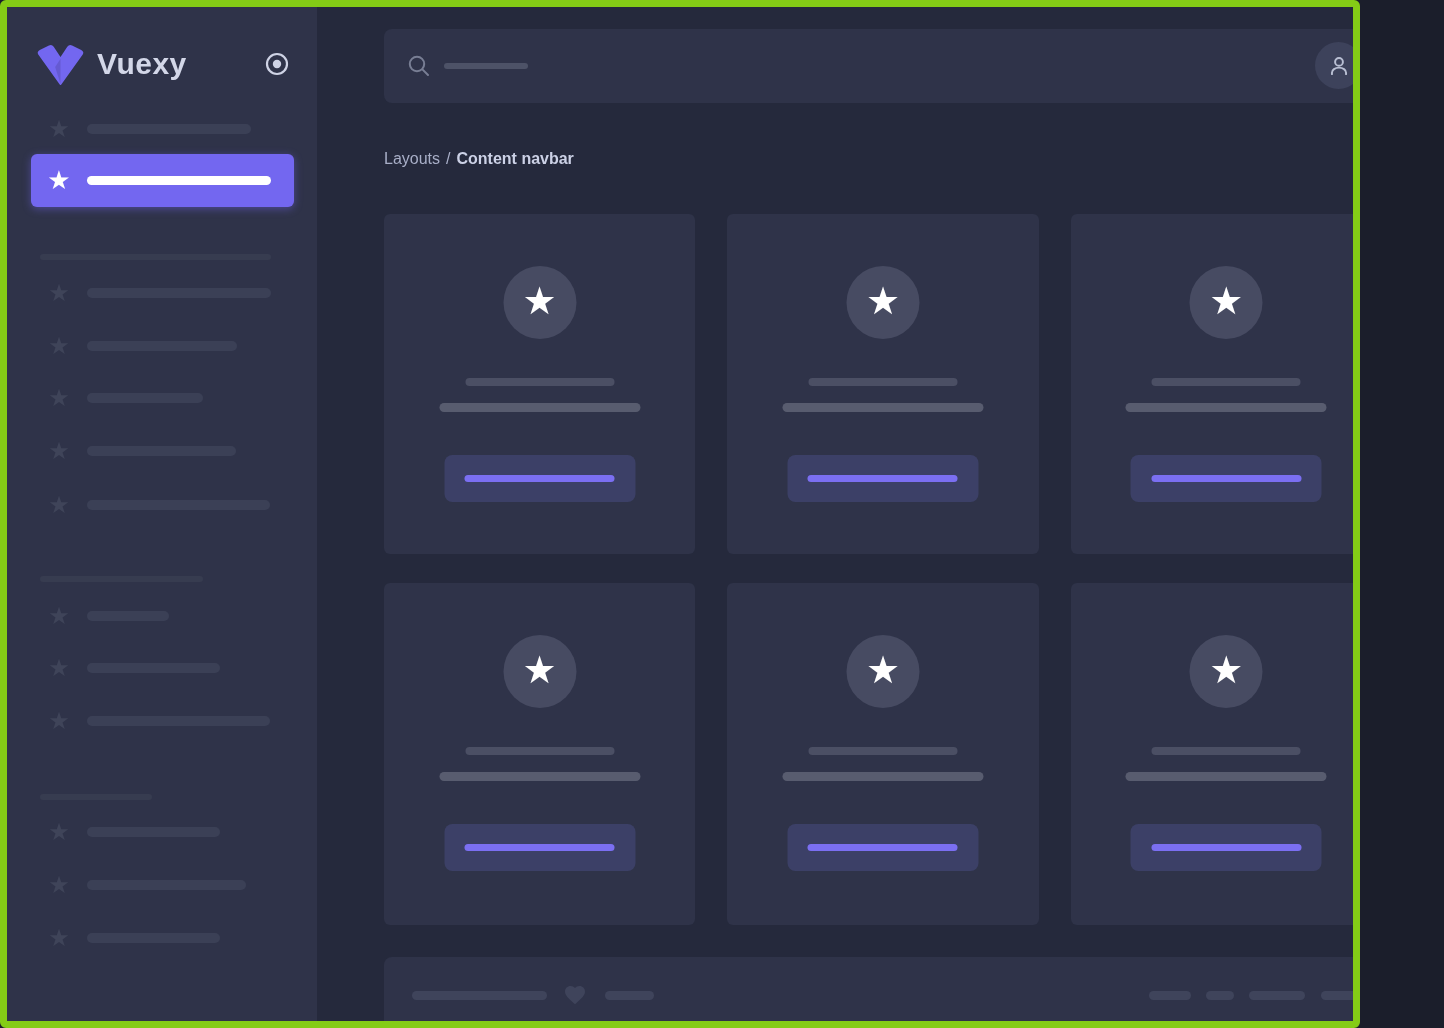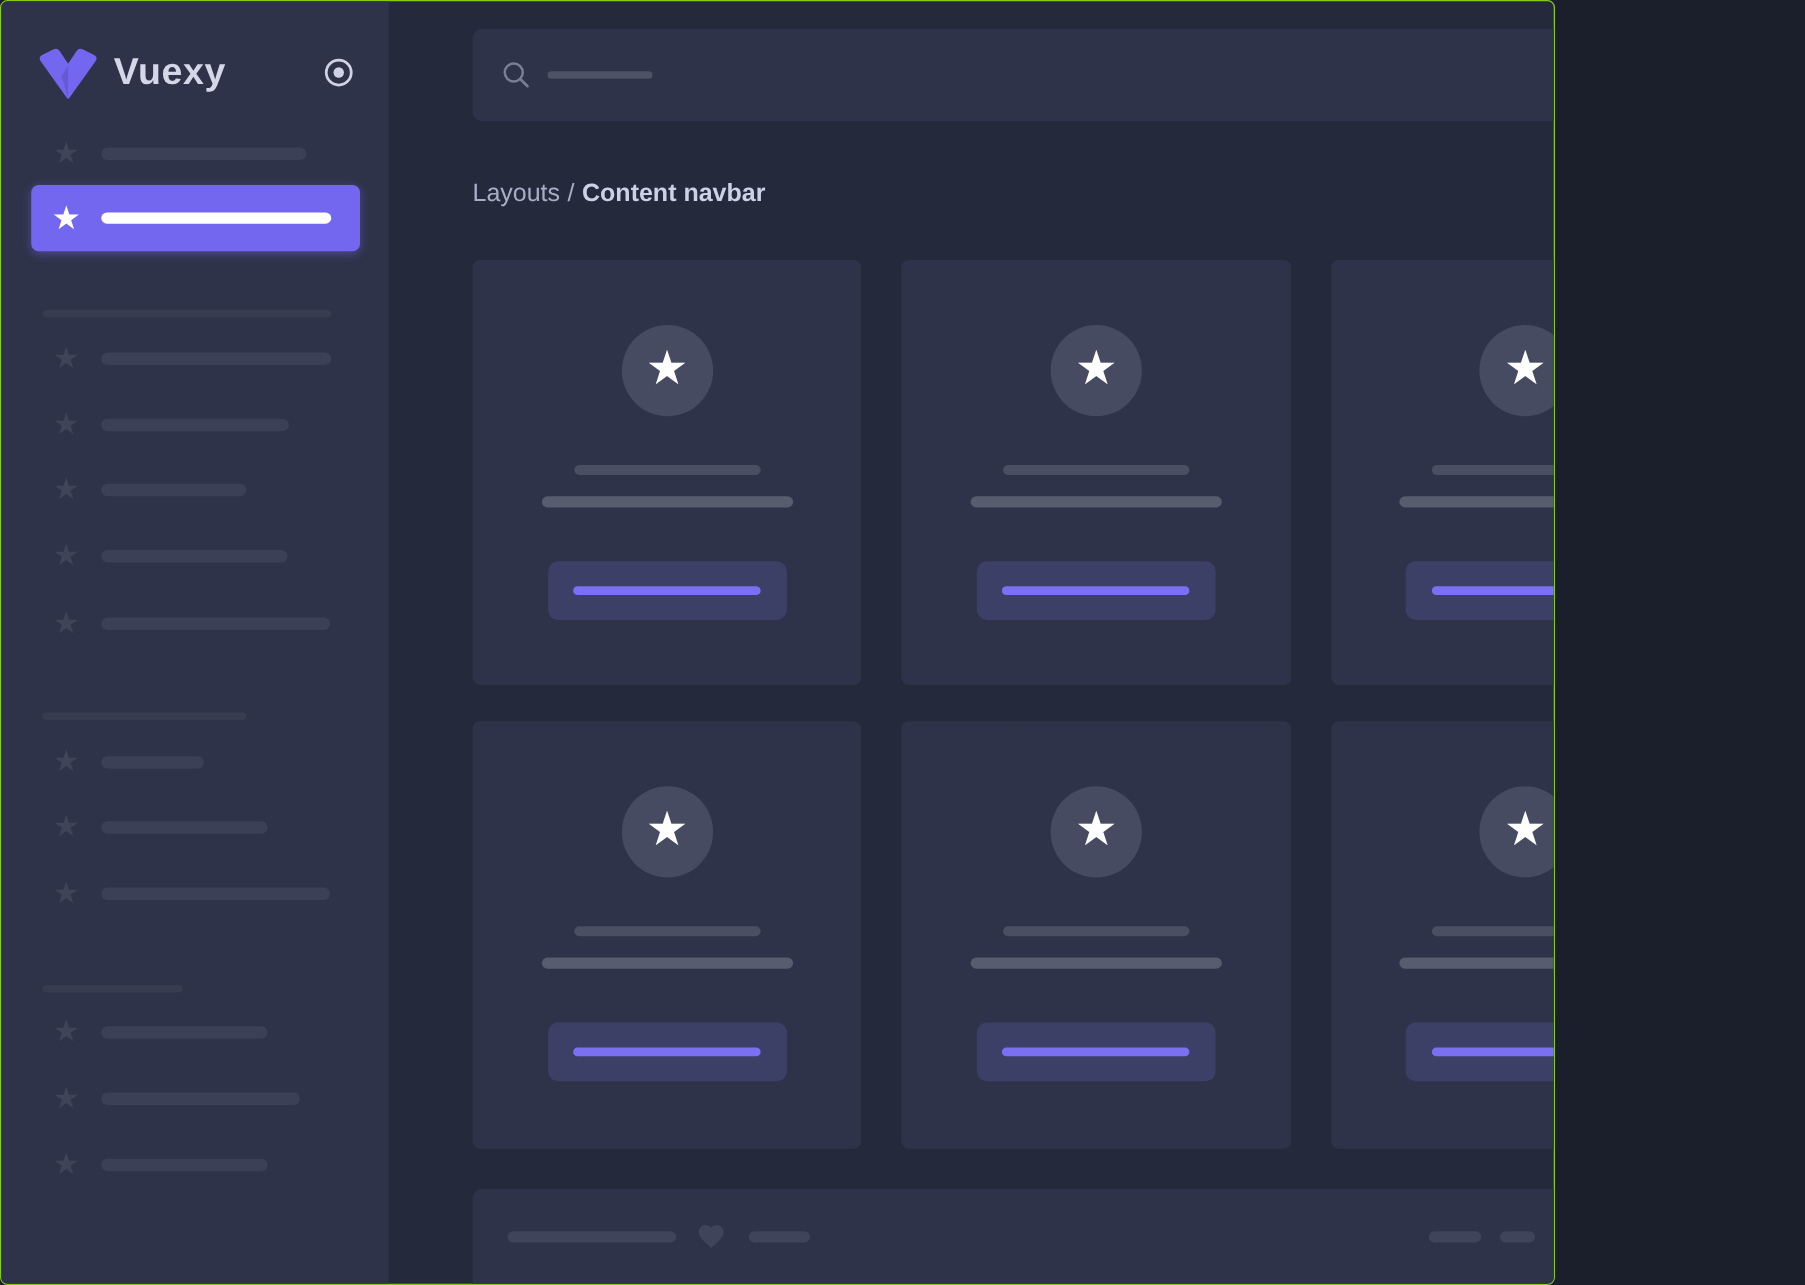--- a/index.html
+++ b/index.html
@@ -1,22 +1,22 @@
 <!DOCTYPE html>
 <html><head>
 <meta charset="utf-8">
 <style>
   * { margin:0; padding:0; box-sizing:border-box; }
   html,body { background:#1b1e2b; }
   body { font-family:"Liberation Sans", sans-serif; }
 
   .page {
-    position:relative; width:1244px; height:1028px;
+    position:relative; width:1360px; height:1028px;
     background:#25293c; overflow:hidden;
-    border:1px solid #84cc16; border-radius:6px;text-decoration:underline;
+    border:7px solid #84cc16; border-radius:6px;text-decoration:underline;
   }
 
   
   .sidebar {
     position:absolute; left:0; top:0; width:310px; height:100%;
     background:#2f3349;
   }
   .logo-row { position:absolute; left:30px; top:34px; width:256px; height:46px; display:flex; align-items:center; }
   .logo-mark { width:47px; height:41px; flex:0 0 auto; }
   .logo-text { margin-left:13px; font-size:30px; font-weight:700; letter-spacing:.5px; color:#d3d7e8; }
@@ -42,21 +42,21 @@
   }
   .search-zone { position:absolute; left:23px; top:0; width:520px; height:74px; display:flex; align-items:center; cursor:text; }
   .search-icon { width:24px; height:24px; }
   .search-ph { margin-left:13px; height:6px; border-radius:3px; background:#4d5267; }
   .avatar {
     position:absolute; right:20px; top:13px; width:47px; height:47px; border-radius:50%;
     background:#3d425b; display:flex; align-items:center; justify-content:center; cursor:pointer;
   }
 
   
-  .breadcrumb { position:absolute; left:377px; top:143px; font-size:20px; color:#a8aec7; }
+  .breadcrumb { position:absolute; left:377px; top:143px; font-size:16px; color:#a8aec7; }
   .breadcrumb .sep { margin:0 6px; }
   .breadcrumb .current { color:#ccd1e6; font-weight:700; }
   .breadcrumb .parent { cursor:pointer; }
 
   
   .grid {
     position:absolute; left:377px; top:207px; width:998px;
     display:grid; grid-template-columns:repeat(3,1fr); grid-template-rows:340px 342px;
     column-gap:32px; row-gap:29px;
   }

